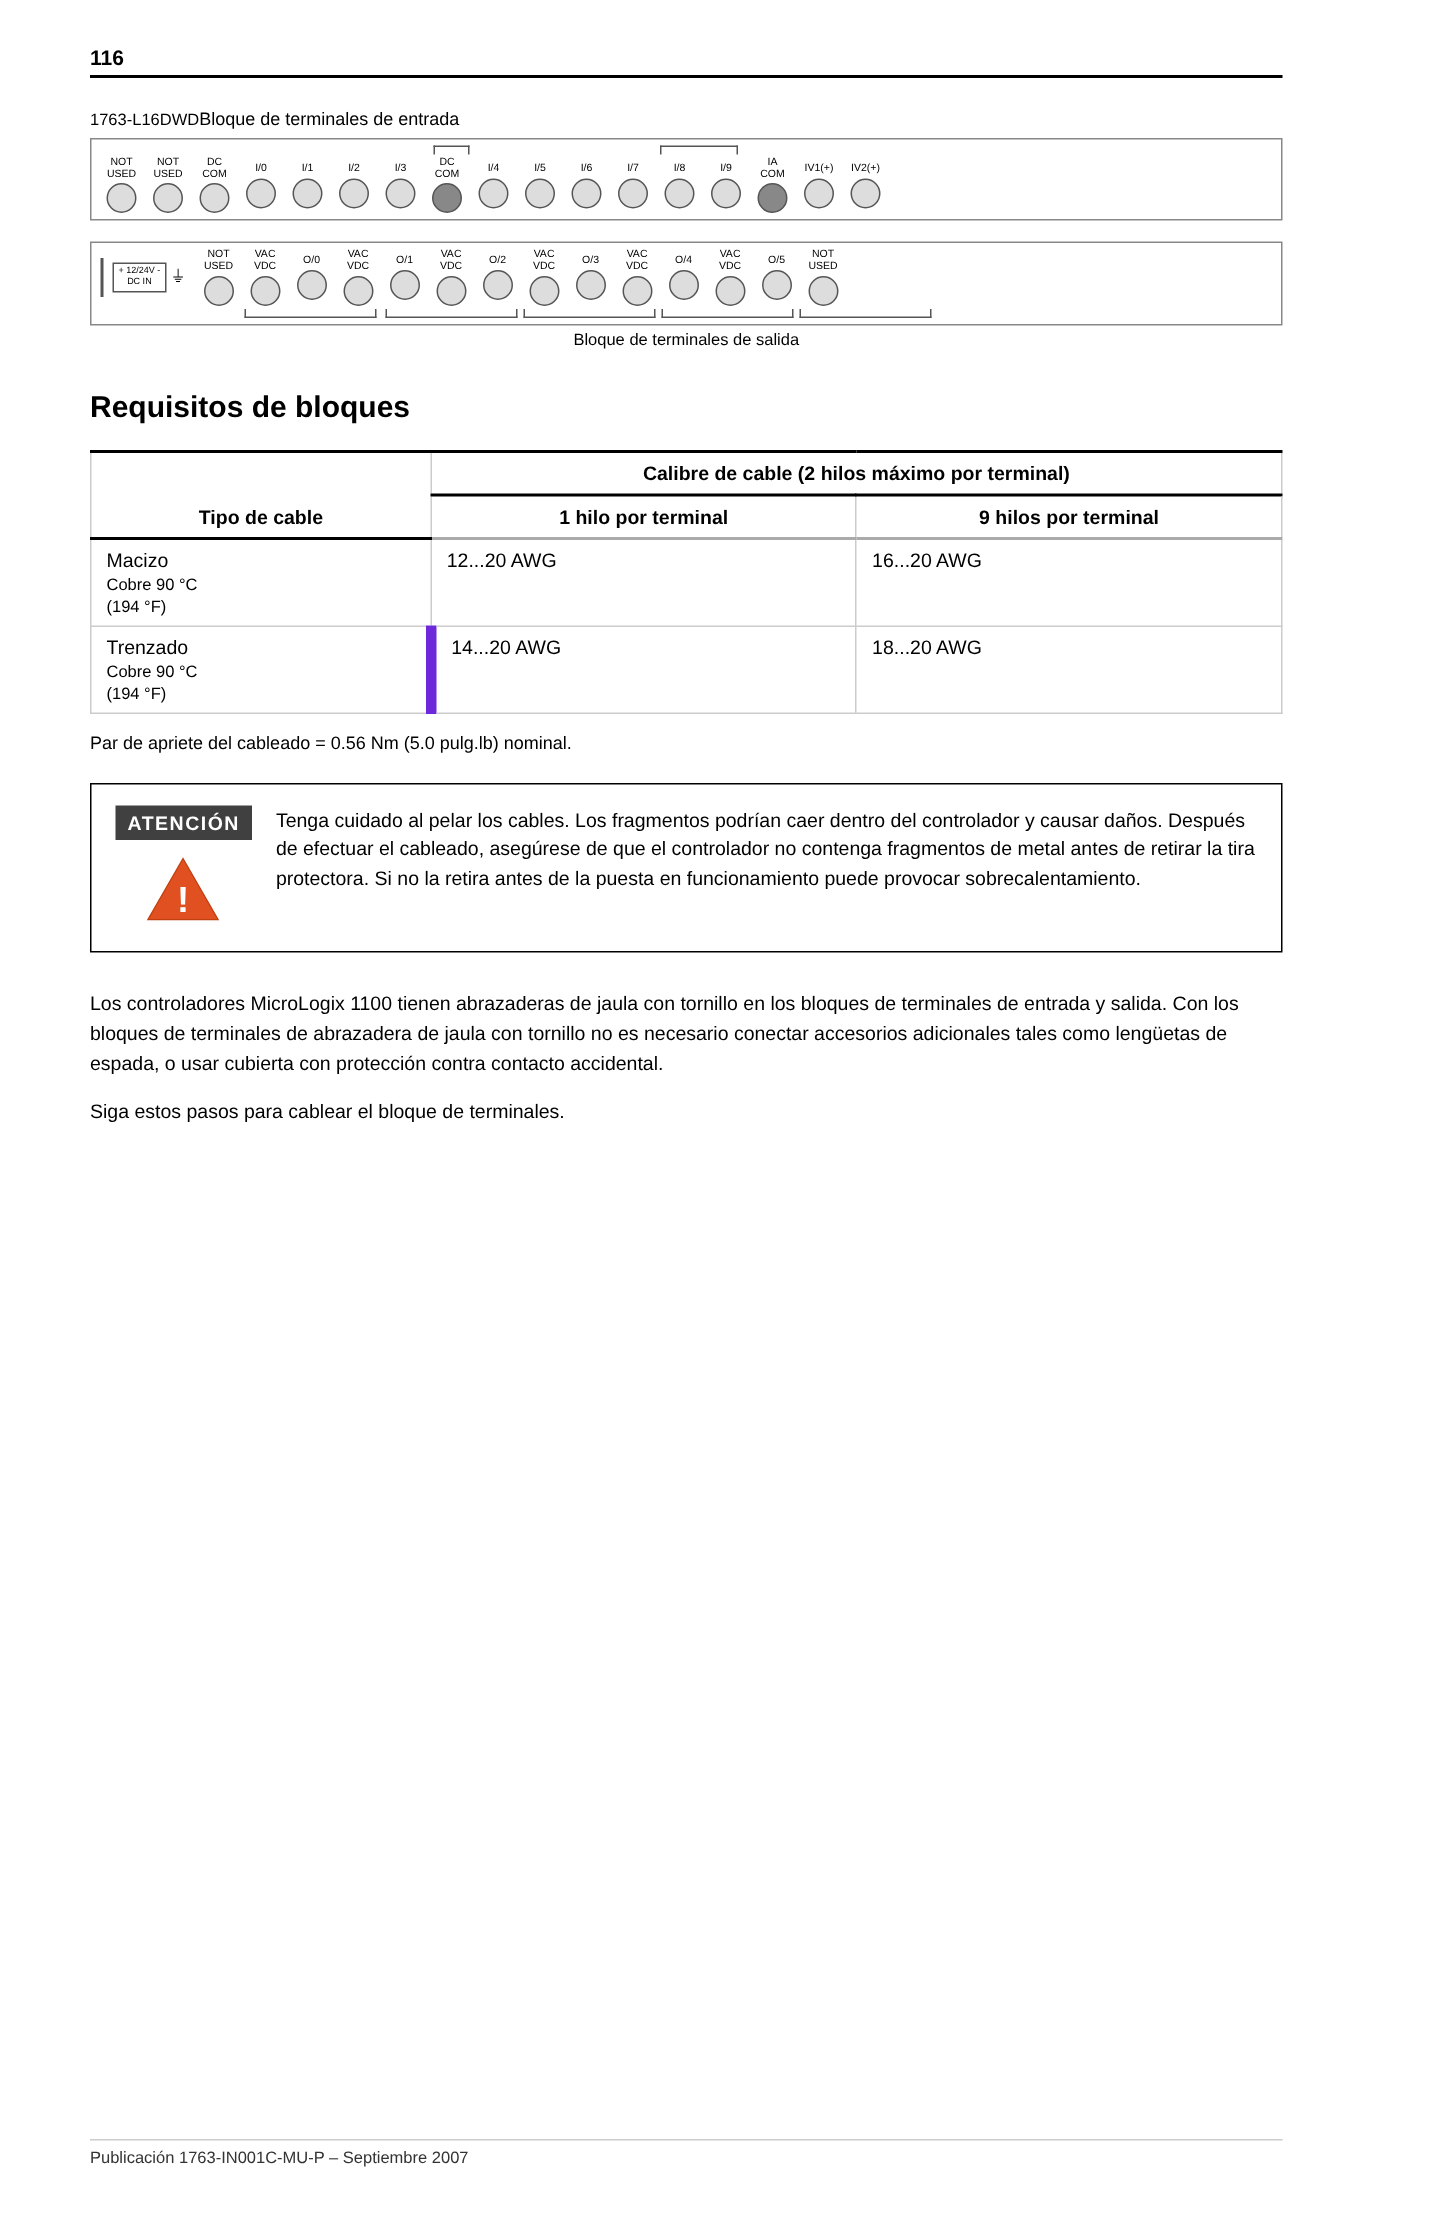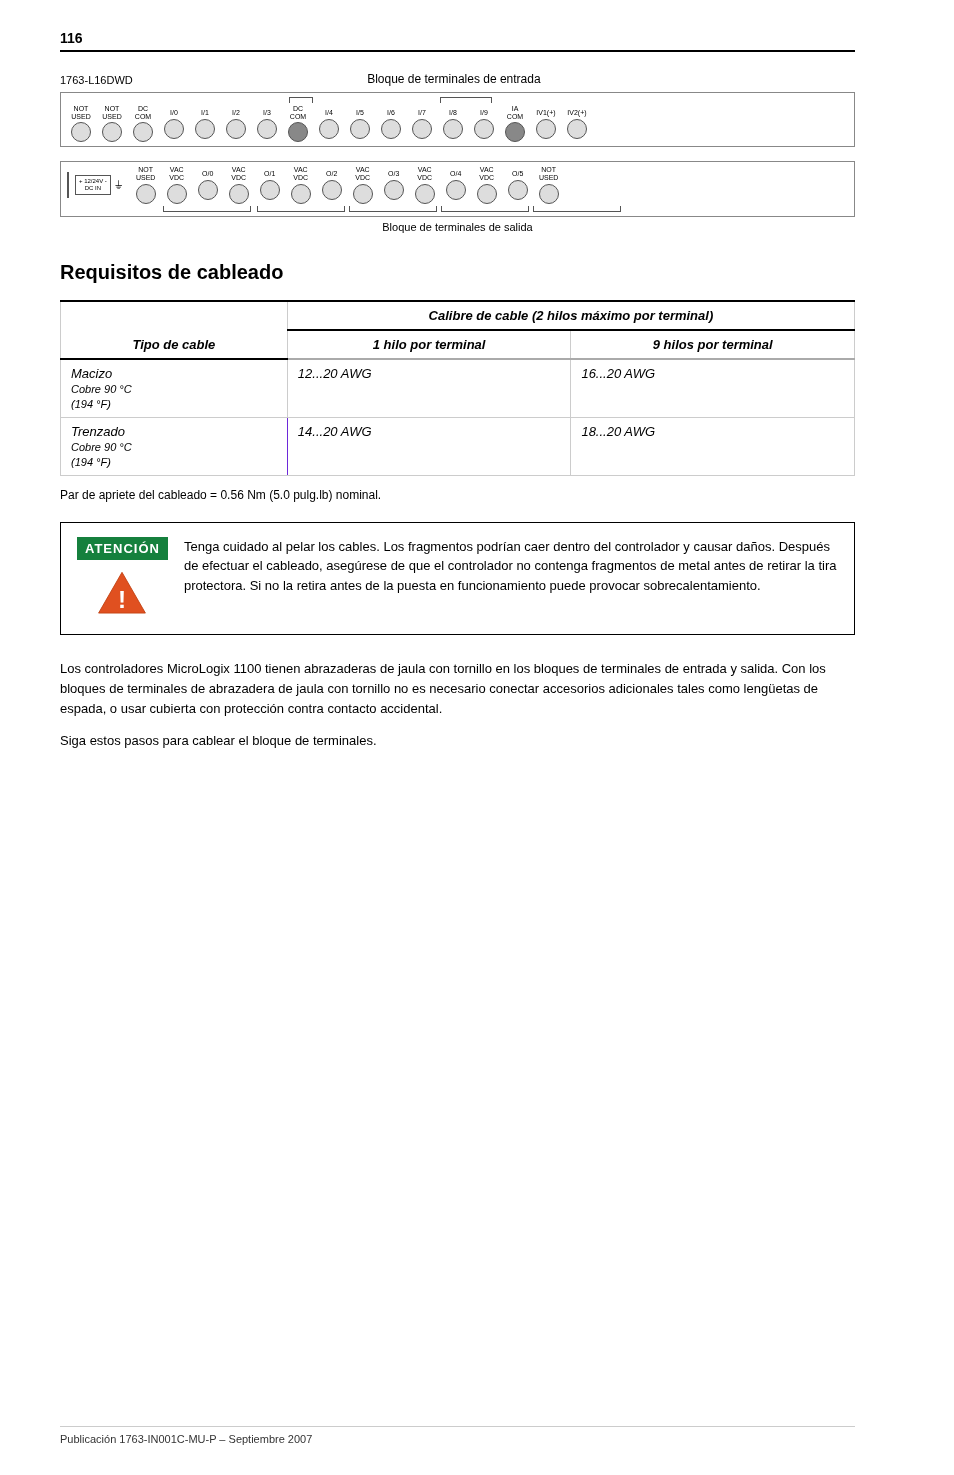--- a/index.html
+++ b/index.html
@@ -43,21 +43,20 @@
       align-items: flex-end;
       margin-bottom: 6px;
     }
 
     .diagram-model {
       font-size: 11px;
     }
 
     .diagram-title {
       font-size: 12px;
-      text-align: center;
       flex: 1;
     }
 
     .terminal-block {
       border: 1px solid #888;
       padding: 4px 6px;
       margin-bottom: 4px;
       position: relative;
       background: #fff;
     }
@@ -126,21 +125,20 @@
       width: 100%;
       border-collapse: collapse;
       margin-bottom: 12px;
       font-size: 13px;
     }
 
     .cable-table th, .cable-table td {
       border: 1px solid #ccc;
       padding: 6px 10px;
       vertical-align: top;
-      font-style: italic;
     }
 
     .cable-table thead th {
       background: #fff;
       font-weight: bold;
       border-bottom: 2px solid #000;
     }
 
     .cable-table .col-header-main {
       border-top: 2px solid #000;
@@ -168,21 +166,21 @@
 
     .attention-left {
       display: flex;
       flex-direction: column;
       align-items: center;
       gap: 8px;
       min-width: 80px;
     }
 
     .attention-badge {
-      background: #15803d;
+      background: #404040;
       color: #fff;
       font-weight: bold;
       font-size: 13px;
       padding: 4px 8px;
       letter-spacing: 1px;
     }
 
     .warning-triangle {
       width: 52px;
       height: 52px;
@@ -419,21 +417,21 @@
 
         <div style="display:flex; flex-direction:column; align-items:center;">
           <div style="width:88px; height:6px; border-bottom:1px solid #555; border-left:1px solid #555; border-right:1px solid #555;"></div>
         </div>
       </div>
     </div>
 
     <div class="diagram-sub-label">Bloque de terminales de salida</div>
   </div>
 
-  <h2 class="section-heading">Requisitos de cableado</h2>
+  <h2 class="section-heading">Requisitos de bloques</h2>
 
   <table class="cable-table">
     <thead>
       <tr>
         <th class="type-col" rowspan="2" style="border-right:1px solid #ccc; vertical-align:bottom; width:160px;">
           <span style="font-weight:bold;">Tipo de cable</span>
         </th>
         <th colspan="2" class="col-header-main" style="font-weight:bold;">
           <span>Calibre de cable (2 hilos máximo por terminal)</span>
         </th>
@@ -450,21 +448,21 @@
     <tbody>
       <tr>
         <td style="border-right:1px solid #ccc;">
           <span>Macizo</span><br>
           <span style="font-size:11px;">Cobre 90 °C<br>(194 °F)</span>
         </td>
         <td><span>12...20 AWG</span></td>
         <td><span>16...20 AWG</span></td>
       </tr>
       <tr>
-        <td style="border-right:1px solid #6d28d9;">
+        <td style="border-right:7px solid #6d28d9;">
           <span>Trenzado</span><br>
           <span style="font-size:11px;">Cobre 90 °C<br>(194 °F)</span>
         </td>
         <td><span>14...20 AWG</span></td>
         <td><span>18...20 AWG</span></td>
       </tr>
     </tbody>
   </table>
 
   <p class="table-note">Par de apriete del cableado = 0.56 Nm (5.0 pulg.lb) nominal.</p>

